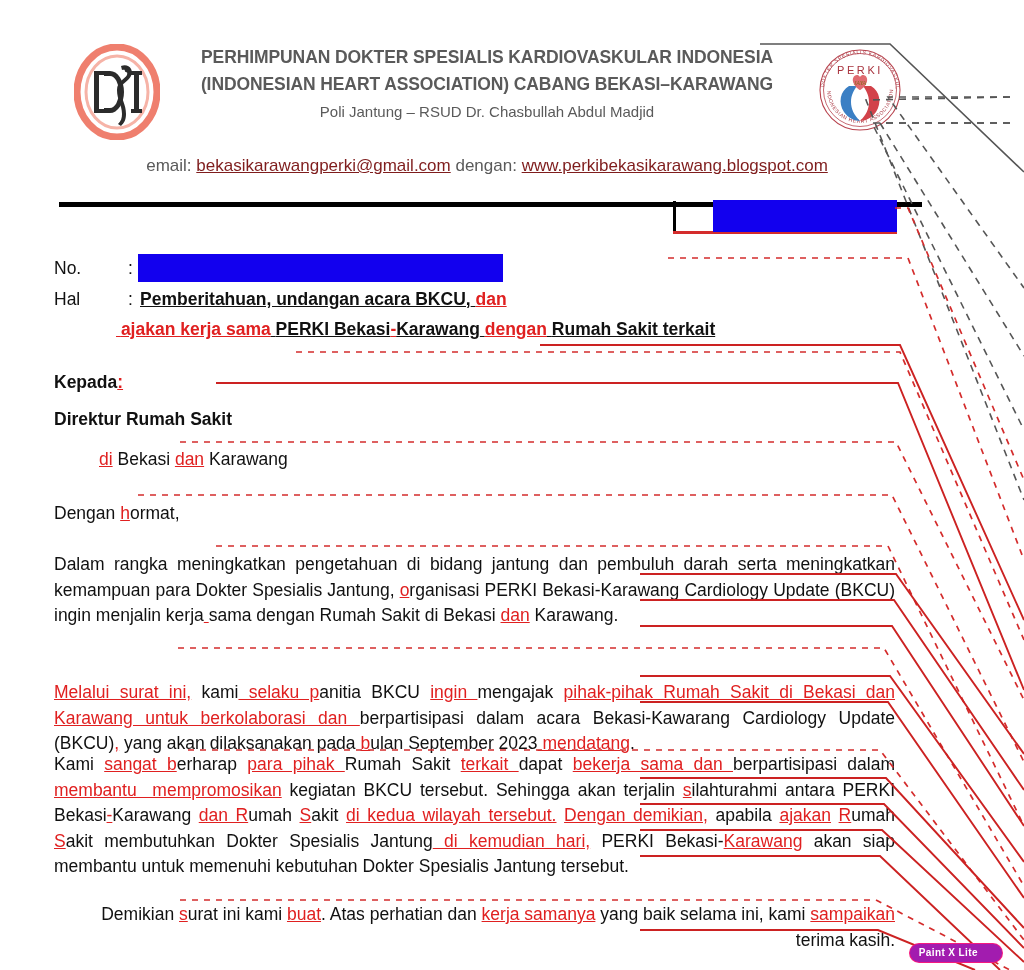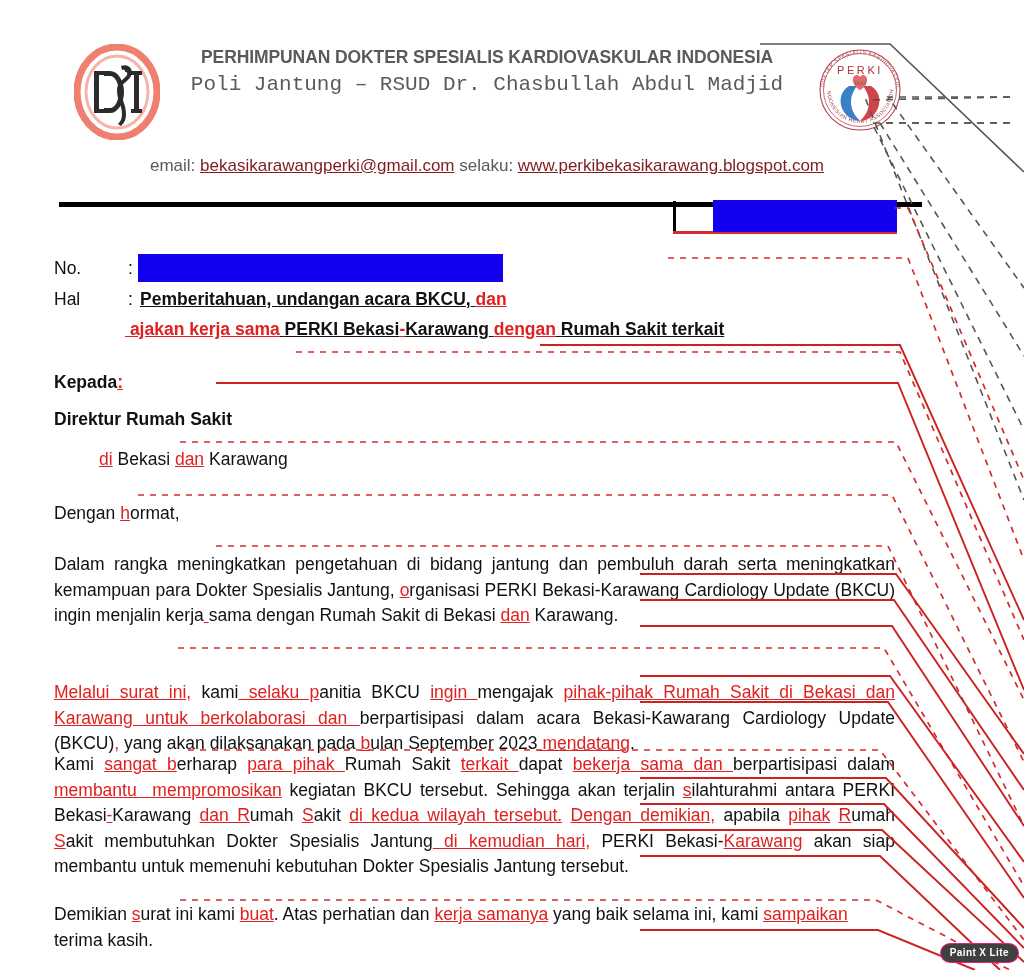--- a/index.html
+++ b/index.html
@@ -45,24 +45,23 @@
   .head-l1, .head-l2 {
     color: #5a5a5a;
     font-weight: bold;
     font-size: 17.5px;
     letter-spacing: -0.1px;
     line-height: 27px;
     white-space: nowrap;
   }
   .head-l3, .head-l4 {
     color: #5a5a5a;
-    font-size: 21px;
+    font-size: 15px;
     line-height: 27px;
     white-space: nowrap;
-    font-family: Liberation Mono, monospace;
   }
   .head-l5 {
     color: #5a5a5a;
     font-size: 17px;
     line-height: 27px;
     white-space: nowrap;
     position: absolute;
     left: -45px; top: 108px;
     width: 740px;
     text-align: center;
@@ -94,21 +93,21 @@
   .para {
     position: absolute;
     left: 54px;
     width: 841px;
     font-size: 17.5px;
     color: #111111;
     line-height: 25.5px;
     text-align: justify;
     text-justify: inter-word;
   }
-  .para.nojust { text-align: left; }
+  .para.nojust { text-align: right; }
   .bold { font-weight: bold; }
   .redu { color: #e02020; text-decoration: underline; }
   .bu { font-weight: bold; text-decoration: underline; }
   .bru { font-weight: bold; color: #e02020; text-decoration: underline; }
 
   
   .redact {
     position: absolute;
     background: #1200ee;
   }
@@ -120,27 +119,27 @@
     position: absolute;
     background: #d42c2c;
   }
 
   
   .annot { position: absolute; left: 0; top: 0; width: 1024px; height: 970px; pointer-events: none; }
 
   
   .watermark {
     position: absolute;
-    right: 6px; bottom: 8px;
-    background: #404040;
+    right: 22px; bottom: 8px;
+    background: #a21caf;
     color: #ffffff;
     font-size: 10px;
     font-weight: bold;
     letter-spacing: 0.4px;
-    padding: 3px 9px 4px 9px;
+    padding: 3px 24px 4px 9px;
     border-radius: 9px;
     box-shadow: 0 0 0 1px #f4197f;
   }
 </style>
 </head>
 <body>
 
 <div id="page">
 
   <div class="letterhead">
@@ -158,25 +157,26 @@
           <rect x="57" y="27" width="11" height="4"></rect>
           <rect x="57" y="65" width="11" height="4"></rect>
           <path d="M47 22 c8 -3 13 4 10 10 c-3 6 -10 7 -10 14 c0 9 5 14 5 24 c0 6 -2 9 -5 12 l-3 -2 c3 -3 4 -6 4 -10 c0 -9 -5 -14 -5 -24 c0 -9 8 -11 10 -15 c1 -3 -1 -6 -5 -5 z"></path>
           <circle cx="53" cy="26" r="2.4"></circle>
         </g>
       </svg>
     </div>
 
     <div class="head-lines">
       <div class="head-l1">PERHIMPUNAN DOKTER SPESIALIS KARDIOVASKULAR INDONESIA</div>
+      <div class="head-l2">(INDONESIAN HEART ASSOCIATION) CABANG BEKASI–KARAWANG</div>
       <div class="head-l3">Poli Jantung – RSUD Dr. Chasbullah Abdul Madjid</div>
       <div class="head-l5">
         <span>email:</span>
         <span class="link">bekasikarawangperki@gmail.com</span>
-        <span>selaku:</span>
+        <span>dengan:</span>
         <span class="link">www.perkibekasikarawang.blogspot.com</span>
       </div>
     </div>
 
     <div class="logo-perki">
       <svg width="100" height="100" viewBox="0 0 100 100">
         <defs>
           <path id="arcTop" d="M 14,50 A 36,36 0 0 1 86,50" fill="none"></path>
           <path id="arcBot" d="M 17,50 A 33,33 0 0 0 83,50" fill="none"></path>
         </defs>
@@ -209,21 +209,21 @@
       <span>No.</span>
     </span>
     <span class="tx" style="left:128px; top:256px;">:</span>
     <div class="redact" style="left:138px; top:254px; width:365px; height:28px;"></div>
 
     <span class="tx" style="left:54px; top:287px;">Hal</span>
     <span class="tx" style="left:128px; top:287px;">:</span>
     <span class="tx" style="left:140px; top:287px;">
       <span class="bu">Pemberitahuan, undangan acara BKCU,</span><span class="bu">&nbsp;</span><span class="bru">dan</span>
     </span>
-    <span class="tx" style="left:125px; top:317px;">
+    <span class="tx" style="left:116px; top:317px;">
       <span class="bru">&nbsp;</span><span class="bru">ajakan kerja sama</span><span class="bu">&nbsp;</span><span class="bu">PERKI Bekasi</span><span class="bru">-</span><span class="bu">Karawang</span><span class="bu">&nbsp;</span><span class="bru">dengan</span><span class="bu">&nbsp;</span><span class="bu">Rumah Sakit terkait</span>
     </span>
 
     <span class="tx" style="left:54px; top:370px;font-weight:bold;">
       <span>Kepada</span><span class="redu">:</span>
     </span>
     <span class="tx bold" style="left:54px; top:407px;">Direktur Rumah Sakit</span>
     <span class="tx" style="left:54px; top:447px;margin-left:45px;">
       <span class="redu">di</span><span>&nbsp;</span><span>Bekasi</span><span>&nbsp;</span><span class="redu">dan</span><span>&nbsp;</span><span>Karawang</span>
     </span>
@@ -239,21 +239,21 @@
 
     <div class="para" style="top:680px;">
       <span class="redu">Melalui surat ini,</span> kami<span class="redu">&nbsp;selaku p</span>anitia BKCU <span class="redu">ingin&nbsp;</span>mengajak <span class="redu">pihak-pihak Rumah Sakit di Bekasi dan</span>
       <span class="redu">Karawang untuk berkolaborasi dan&nbsp;</span>berpartisipasi dalam acara Bekasi-Kawarang Cardiology Update
       (BKCU)<span class="redu">,</span> yang akan dilaksanakan pada <span class="redu">b</span>ulan September 2023<span class="redu">&nbsp;mendatang</span>.
     </div>
 
     <div class="para" style="top:752px;">
       Kami <span class="redu">sangat b</span>erharap <span class="redu">para pihak&nbsp;</span>Rumah Sakit <span class="redu">terkait&nbsp;</span>dapat <span class="redu">bekerja sama dan&nbsp;</span>berpartisipasi dalam
       <span class="redu">membantu&nbsp;&nbsp;mempromosikan</span> kegiatan BKCU tersebut. Sehingga akan terjalin <span class="redu">s</span>ilahturahmi antara
-      PERKI Bekasi<span class="redu">-</span>Karawang <span class="redu">dan R</span>umah <span class="redu">S</span>akit <span class="redu">di kedua wilayah tersebut.</span> <span class="redu">Dengan demikian,</span> apabila <span class="redu">pihak</span>
+      PERKI Bekasi<span class="redu">-</span>Karawang <span class="redu">dan R</span>umah <span class="redu">S</span>akit <span class="redu">di kedua wilayah tersebut.</span> <span class="redu">Dengan demikian,</span> apabila <span class="redu">ajakan</span>
       <span class="redu">R</span>umah <span class="redu">S</span>akit membutuhkan Dokter Spesialis Jantung<span class="redu">&nbsp;di kemudian hari,</span> PERKI Bekasi-<span class="redu">Karawang</span> akan
       siap membantu untuk memenuhi kebutuhan Dokter Spesialis Jantung tersebut.
     </div>
 
     <div class="para nojust" style="top:902px;">
       Demikian <span class="redu">s</span>urat ini kami <span class="redu">buat</span>. Atas perhatian dan <span class="redu">kerja samanya</span> yang baik selama ini, kami <span class="redu">sampaikan</span>
       terima kasih.
     </div>
   </div>
 

